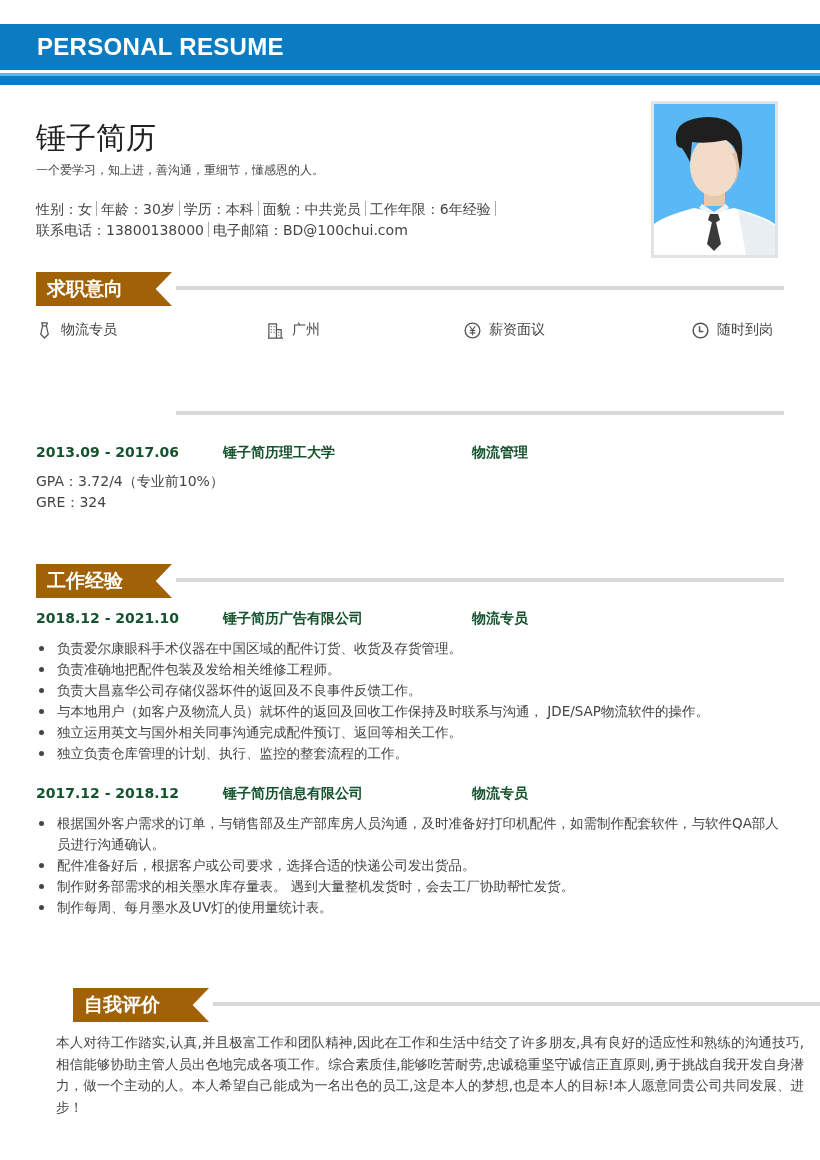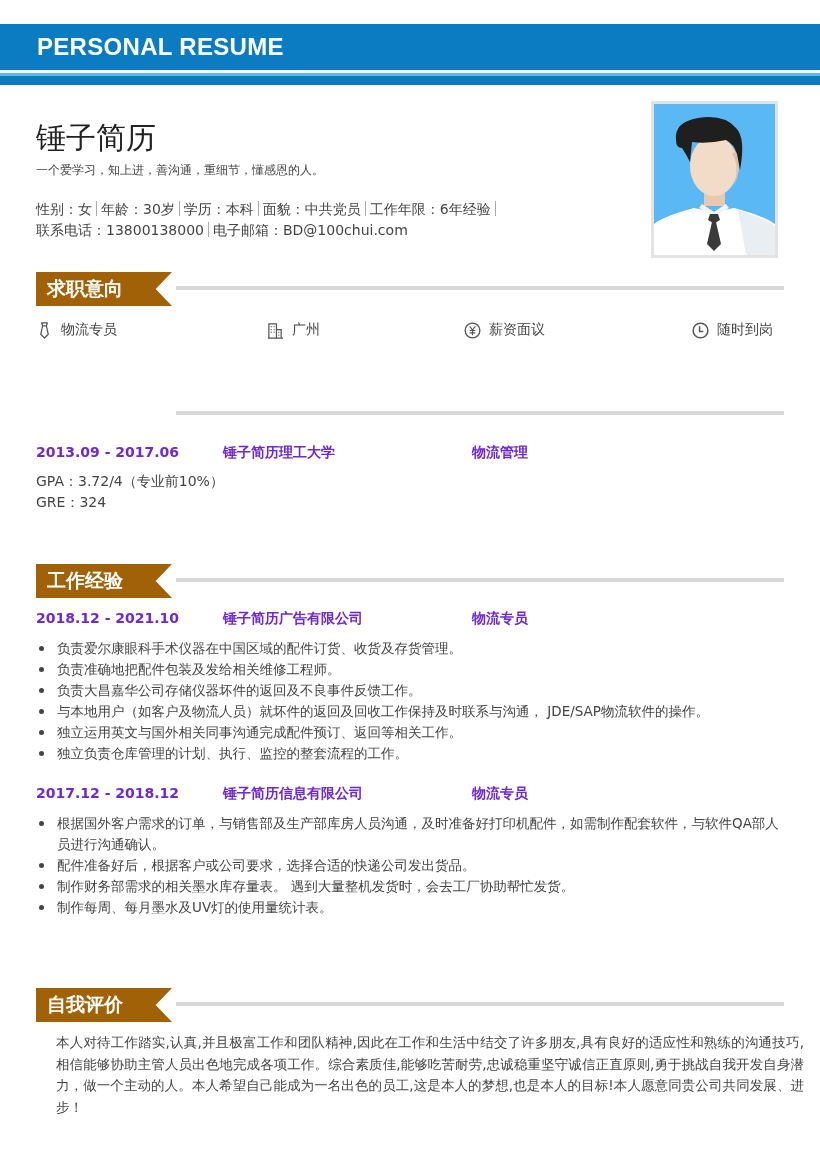--- a/index.html
+++ b/index.html
@@ -22,21 +22,21 @@
 
   .section-head { position: absolute; left: 36px; width: 748px; height: 34px; }
   .section-head .ribbon { position: absolute; left: 0; top: 0; height: 34px; width: 136px; background: #a16207; clip-path: polygon(0 0, 100% 0, 88% 50%, 100% 100%, 0 100%); }
   .section-head .ribbon span { position: absolute; left: 11px; top: 4px; font-size: 19px; font-weight: bold; color: #fff; font-family: "DejaVu Sans", sans-serif; }
   .section-head .rule { position: absolute; left: 140px; top: 14px; right: 0; height: 4px; background: #d9d9d9; }
 
   .intent-row { position: absolute; top: 321px; left: 36px; width: 748px; height: 22px; font-size: 14px; color: #444; font-family: "DejaVu Sans", sans-serif; }
   .intent-item { position: absolute; top: 0; display: flex; align-items: center; gap: 8px; }
   .intent-item svg { width: 17px; height: 17px; }
 
-  .row-head { position: absolute; left: 36px; width: 748px; height: 20px; font-size: 14px; font-weight: bold; color: #6d28d9; font-family: "DejaVu Sans", sans-serif; }
+  .row-head { position: absolute; left: 36px; width: 748px; height: 20px; font-size: 14px; font-weight: bold; color: #14532d; font-family: "DejaVu Sans", sans-serif; }
   .row-head .date { position: absolute; left: 0; }
   .row-head .org { position: absolute; left: 187px; }
   .row-head .role { position: absolute; left: 436px; }
 
   .plain-line { position: absolute; left: 36px; font-size: 14px; color: #444; font-family: "DejaVu Sans", sans-serif; }
 
   .bullets { position: absolute; left: 36px; width: 748px; list-style: none; font-size: 13.5px; color: #444; font-family: "DejaVu Sans", sans-serif; line-height: 21px; }
   .bullets li { position: relative; padding-left: 21px; }
   .bullets li::before { content: ""; position: absolute; left: 3px; top: 8px; width: 5px; height: 5px; border-radius: 50%; background: #444; }
 
@@ -153,19 +153,19 @@
   <span class="org">锤子简历信息有限公司</span>
   <span class="role">物流专员</span>
 </div>
 <ul class="bullets" style="top:813px;">
   <li>根据国外客户需求的订单，与销售部及生产部库房人员沟通，及时准备好打印机配件，如需制作配套软件，与软件QA部人员进行沟通确认。</li>
   <li>配件准备好后，根据客户或公司要求，选择合适的快递公司发出货品。</li>
   <li>制作财务部需求的相关墨水库存量表。 遇到大量整机发货时，会去工厂协助帮忙发货。</li>
   <li>制作每周、每月墨水及UV灯的使用量统计表。</li>
 </ul>
 
-<div class="section-head" style="top:988px;">
+<div class="section-head" style="top:988px;margin-left:37px;">
   <div class="ribbon">
       <span>自我评价</span>
     </div>
   <div class="rule"></div>
 </div>
 <div class="self-eval">本人对待工作踏实,认真,并且极富工作和团队精神,因此在工作和生活中结交了许多朋友,具有良好的适应性和熟练的沟通技巧,相信能够协助主管人员出色地完成各项工作。综合素质佳,能够吃苦耐劳,忠诚稳重坚守诚信正直原则,勇于挑战自我开发自身潜力，做一个主动的人。本人希望自己能成为一名出色的员工,这是本人的梦想,也是本人的目标!本人愿意同贵公司共同发展、进步！</div>
 
 </body></html>

